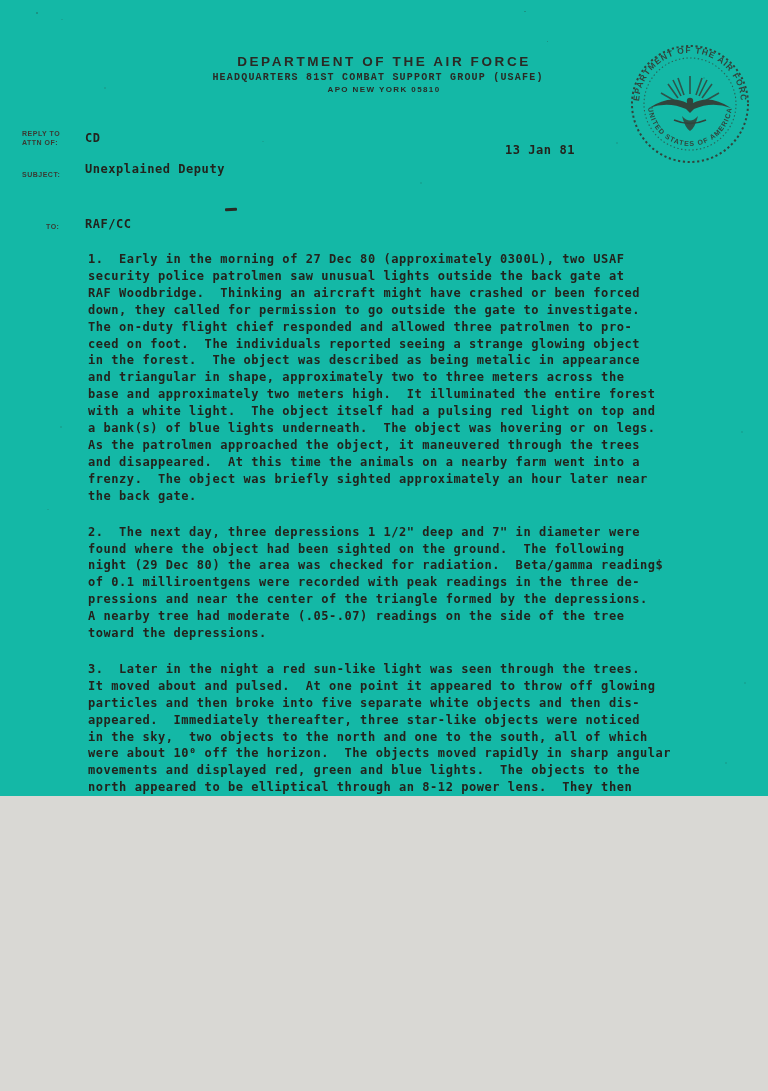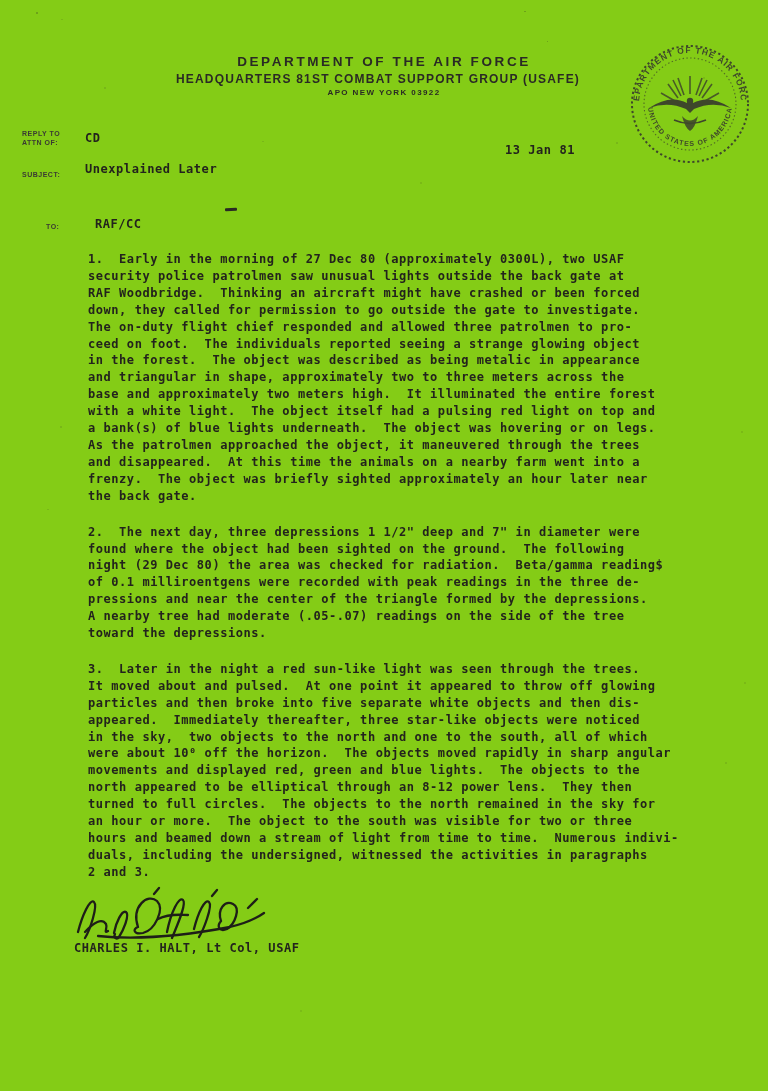--- a/index.html
+++ b/index.html
@@ -1,37 +1,38 @@
 <!DOCTYPE html>
 <html><head>
 <meta charset="utf-8">
 <style>
   html,body{margin:0;padding:0;background:#d9d8d4;}
   .page{
     position:relative;
-    width:768px;height:1091px;
-    background:#84cc16;
+    width:768px;height:796px;
+    background:#14b8a6;
     overflow:hidden;
     font-family:"DejaVu Sans Mono", monospace;
     color:#21211c;
   }
   
   .letterhead{
     position:absolute;top:54px;left:0;right:0;
     text-align:center;
     font-family:"Liberation Sans", sans-serif;
     color:#2a2a25;
   }
   .dept-line{
     font-size:13.5px;font-weight:bold;letter-spacing:2.6px;
     margin:0 0 3px 0;
   }
   .unit-line{
-    font-size:12px;font-weight:bold;letter-spacing:1.2px;
+    font-size:10px;font-weight:bold;letter-spacing:1.2px;
     margin:0 12px 2px 0;
+    font-family:Liberation Mono, monospace;
   }
   .addr-line{
     font-size:8px;font-weight:bold;letter-spacing:1.4px;
   }
   
   .seal{position:absolute;top:40px;left:626px;width:128px;height:128px;opacity:.88;}
   
   .fieldlabel{
     position:absolute;
     font-family:"Liberation Sans", sans-serif;
@@ -44,21 +45,21 @@
   
   .tw{
     font-family:"DejaVu Sans Mono", monospace;
     font-weight:bold;
     font-size:12px;letter-spacing:.55px;line-height:16.9px;
     color:#23231d;white-space:pre;
   }
   .val-cd{position:absolute;left:85px;top:130px;}
   .val-date{position:absolute;left:505px;top:130px;margin-top:12px;}
   .val-subject{position:absolute;left:85px;top:161px;}
-  .val-to{position:absolute;left:85px;top:216px;margin-left:10px;}
+  .val-to{position:absolute;left:85px;top:216px;}
   
   .body-block{position:absolute;left:72px;top:251px;width:690px;}
   .para{margin:0 0 19px 16px;}
   
   .sig-svg{position:absolute;left:68px;top:886px;}
   .sig-block{position:absolute;left:74px;top:940px;}
   
   .dash-artifact{
     position:absolute;left:225px;top:208px;width:12px;height:3px;
     background:#2a2a24;transform:rotate(-3deg);border-radius:1px;
@@ -67,21 +68,21 @@
   .speck{position:absolute;border-radius:50%;background:rgba(45,45,38,.35);}
 </style>
 </head>
 <body>
 
 <div class="page">
 
   <div class="letterhead">
     <div class="dept-line">DEPARTMENT OF THE AIR FORCE</div>
     <div class="unit-line">HEADQUARTERS 81ST COMBAT SUPPORT GROUP (USAFE)</div>
-    <div class="addr-line">APO NEW YORK 03922</div>
+    <div class="addr-line">APO NEW YORK 05810</div>
   </div>
 
   <svg class="seal" viewBox="0 0 128 128" width="128" height="128">
     <circle cx="64" cy="64" r="58" fill="none" stroke="#35352e" stroke-width="2" stroke-dasharray="2.2 2.6"></circle>
     <circle cx="64" cy="64" r="46" fill="none" stroke="#35352e" stroke-width="1.1" stroke-dasharray="1.4 2.4" opacity=".75"></circle>
     <defs>
       <path id="sealTop" d="M13,64 A51,51 0 0 1 115,64"></path>
       <path id="sealBot" d="M22,64 A42,42 0 0 0 106,64"></path>
     </defs>
     <text font-family="Liberation Sans, sans-serif" font-size="8.4" font-weight="bold" fill="#35352e" letter-spacing="1.1">
@@ -102,21 +103,21 @@
       <path d="M48,80 q16,7 32,0" fill="none" stroke="#35352e" stroke-width="1.6"></path>
     </g>
   </svg>
 
   <div class="fieldlabel lab-reply">REPLY TO
 ATTN OF:</div>
   <div class="tw val-cd">CD</div>
   <div class="tw val-date">13 Jan 81</div>
 
   <div class="fieldlabel lab-subject">SUBJECT:</div>
-  <div class="tw val-subject">Unexplained Later</div>
+  <div class="tw val-subject">Unexplained Deputy</div>
 
   <div class="dash-artifact"></div>
 
   <div class="fieldlabel lab-to">TO:</div>
   <div class="tw val-to">RAF/CC</div>
 
   <div class="body-block">
     <div class="tw para">1.  Early in the morning of 27 Dec 80 (approximately 0300L), two USAF
 security police patrolmen saw unusual lights outside the back gate at
 RAF Woodbridge.  Thinking an aircraft might have crashed or been forced

